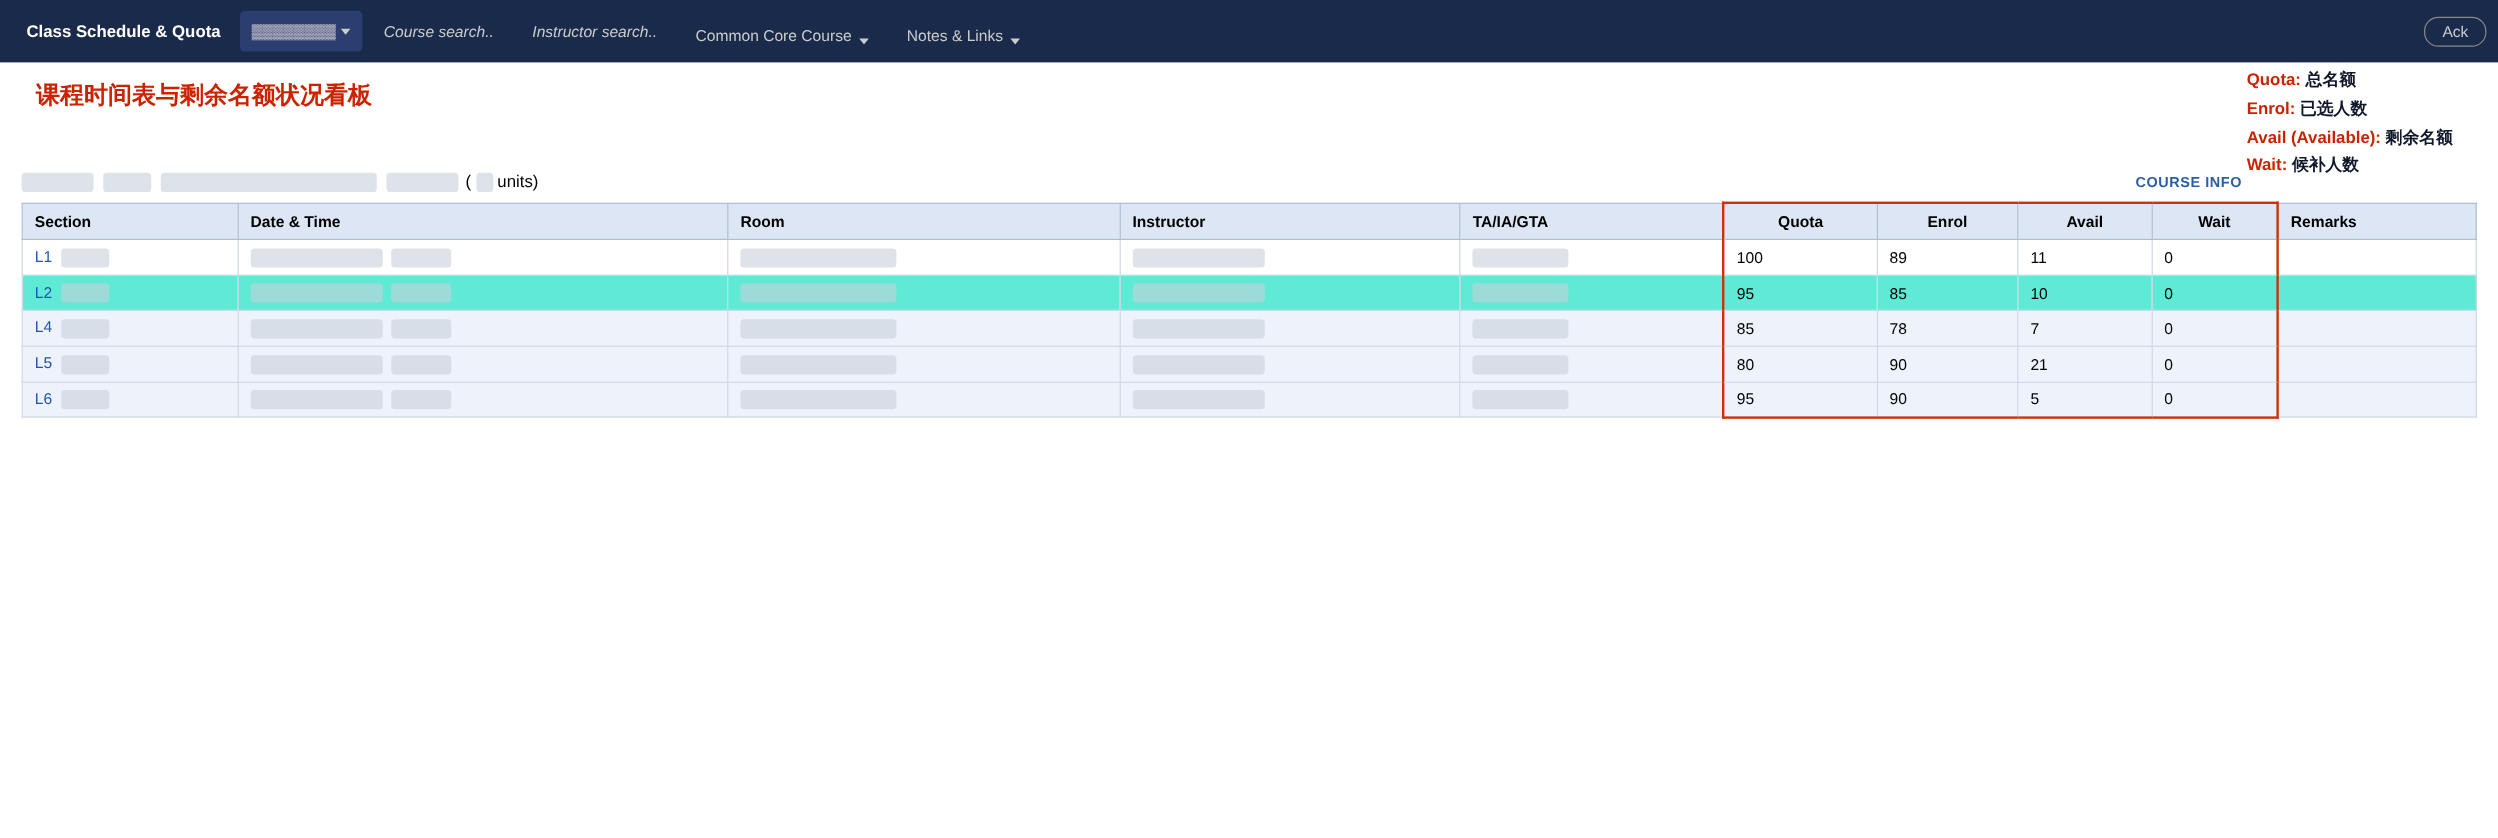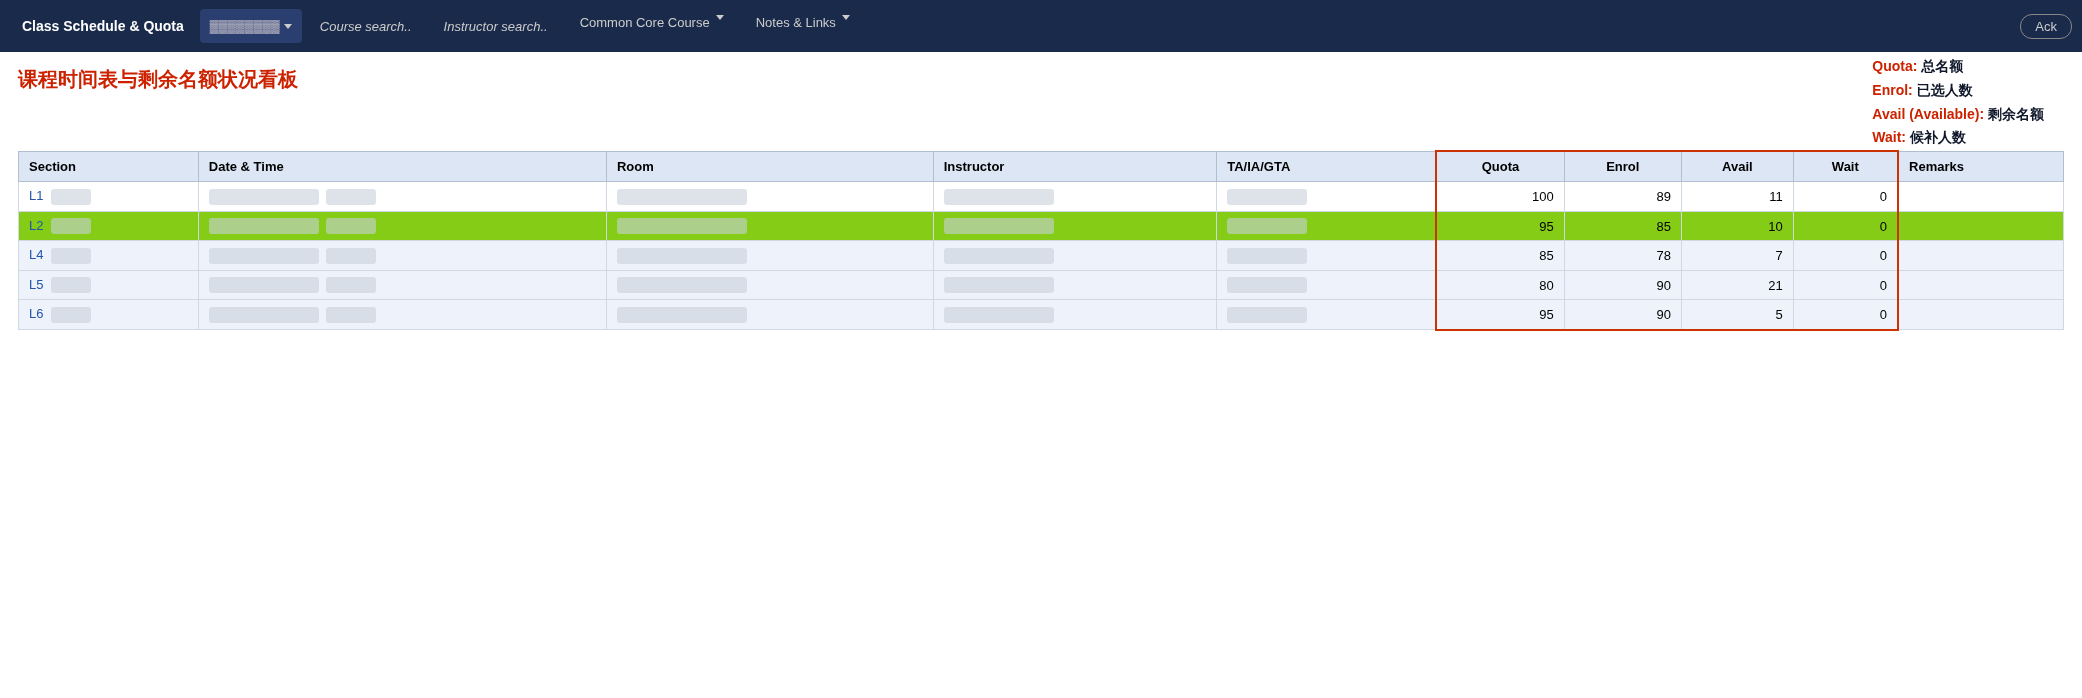--- a/index.html
+++ b/index.html
@@ -47,21 +47,21 @@
     }
     .nav-btn-with-arrow {
       background: transparent;
       color: #ccc;
       border: none;
       padding: 6px 14px;
       font-size: 13px;
       cursor: pointer;
       white-space: nowrap;
       display: flex;
-      align-items: flex-start;
+      align-items: flex-end;
       gap: 6px;
       height: 34px;
     }
     .nav-separator {
       flex: 1;
     }
     .ack-btn {
       background: transparent;
       color: #ccc;
       border: 1px solid #888;
@@ -82,20 +82,21 @@
     .main {
       padding: 14px 18px;
     }
 
     
     .page-title {
       color: #cc2200;
       font-size: 20px;
       font-weight: bold;
       margin-bottom: 12px;
+      margin-left: 12px;
     }
 
     
     .legend {
       float: right;
       margin-top: -50px;
       margin-right: 20px;
       line-height: 1.7;
     }
     .legend-item {
@@ -163,21 +164,21 @@
     }
     .schedule-table tbody tr:nth-child(even) {
       background: #eef3fb;
     }
     .schedule-table tbody td {
       padding: 6px 10px;
       border: 1px solid #d0d8e4;
       vertical-align: middle;
     }
     .schedule-table tbody td.center {
-      text-align: right;
+      text-align: left;
     }
 
     
     .quota-cell {
       border-left: 2px solid #cc3300 !important;
     }
     .quota-cell-last {
       border-right: 2px solid #cc3300 !important;
     }
     .quota-header {
@@ -242,20 +243,28 @@
       <span class="key">Enrol:</span><span class="val"> 已选人数</span>
     </div>
     <div class="legend-item">
       <span class="key">Avail (Available):</span><span class="val"> 剩余名额</span>
     </div>
     <div class="legend-item">
       <span class="key">Wait:</span><span class="val"> 候补人数</span>
     </div>
   </div>
 
+  <div class="course-header">
+    <span class="blurred-block" style="width:60px;"></span>
+    <span class="blurred-block" style="width:40px; margin-left:8px;"></span>
+    <span class="blurred-block" style="width:180px; margin-left:8px;"></span>
+    <span class="blurred-block" style="width:60px; margin-left:8px;"></span>
+    <span class="units-text">( <span class="blurred-block" style="width:14px;"></span> units)</span>
+    <span class="course-info-label">COURSE INFO</span>
+  </div>
 
   <table class="schedule-table">
     <thead>
       <tr>
         <th>Section</th>
         <th>Date &amp; Time</th>
         <th>Room</th>
         <th>Instructor</th>
         <th>TA/IA/GTA</th>
         <th class="center quota-header quota-top-header">Quota</th>
@@ -283,21 +292,21 @@
     </td>
     <td>
       <span class="blurred-block" style="width:80px;"></span>
     </td>
     <td class="center quota-cell">100</td>
     <td class="center">89</td>
     <td class="center">11</td>
     <td class="center quota-cell-last">0</td>
     <td></td>
   </tr>
-        <tr style="background: #84cc16; margin-left: 20px;">
+        <tr style="background: #5eead4; margin-left: 20px;">
     <td>
       <a class="section-link">L2</a>
       <span class="blurred-block" style="width:40px; margin-left:4px;"></span>
     </td>
     <td>
       <span class="blurred-block" style="width:110px;"></span>
       <span class="blurred-block" style="width:50px; margin-left:4px;"></span>
     </td>
     <td>
       <span class="blurred-block" style="width:130px;"></span>

